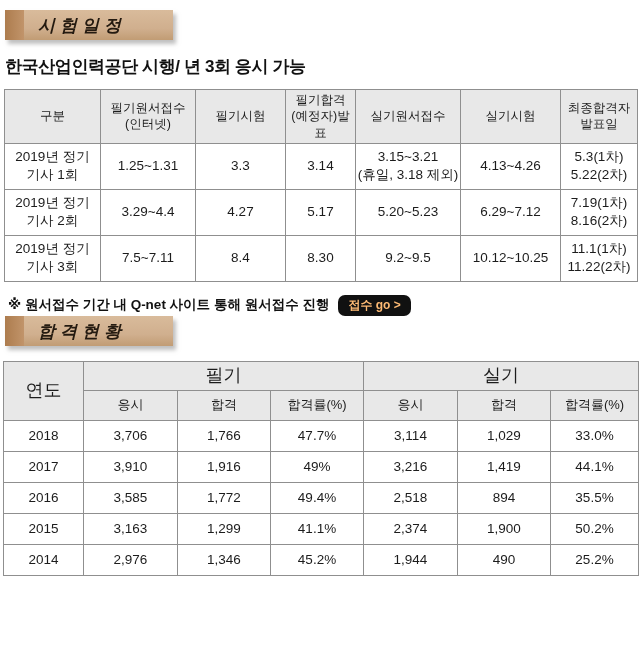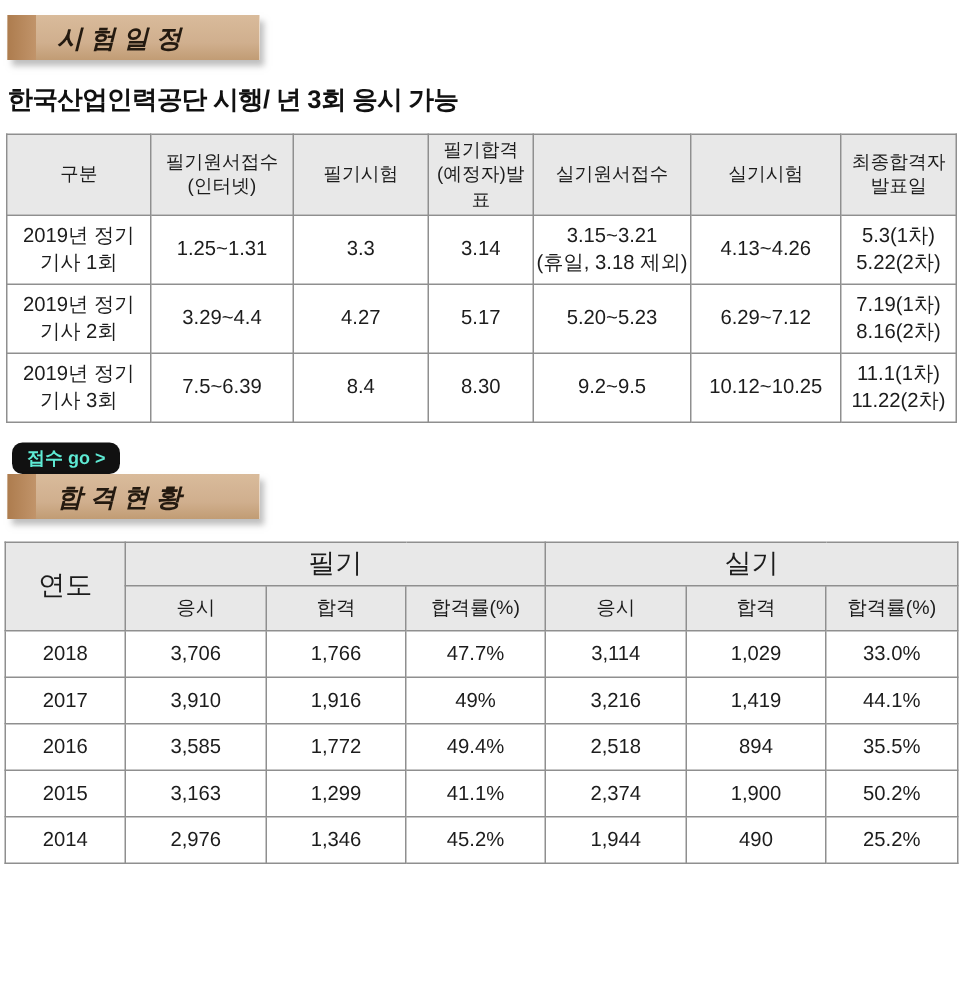--- a/index.html
+++ b/index.html
@@ -63,21 +63,21 @@
   #results-table  .group-row th { height: 23px; font-size: 18px; }
   #results-table  .sub-row th   { height: 25px; font-size: 13px; }
   #results-table  td { height: 26px; font-size: 13.5px; }
 
   .note-row {
     display: flex; align-items: center;
     margin: 13px 0 0 5px; gap: 9px;
   }
   .note-text { font-size: 13.5px; font-weight: 600; color: #111; }
   .apply-button {
-    background: #111111; color: #5eead4;
+    background: #111111; color: #fdba74;
     border: none; border-radius: 7px;
     font-size: 12px; font-weight: 600;
     padding: 3px 10px 4px 10px;
     font-family: inherit;
     cursor: pointer;
     line-height: 1.2;
   }
   .section-gap { }
 </style>
 </head>
@@ -135,32 +135,33 @@
         <td>4.27</td>
         <td>5.17</td>
         <td>5.20~5.23</td>
         <td>6.29~7.12</td>
         <td>7.19(1차)
 8.16(2차)</td>
       </tr>
       <tr>
         <td>2019년 정기
 기사 3회</td>
-        <td>7.5~6.39</td>
+        <td>7.5~7.11</td>
         <td>8.4</td>
         <td>8.30</td>
         <td>9.2~9.5</td>
         <td>10.12~10.25</td>
         <td>11.1(1차)
 11.22(2차)</td>
       </tr>
     </tbody>
   </table>
 
   <div class="note-row">
+    <span class="note-text">※ 원서접수 기간 내 Q-net 사이트 통해 원서접수 진행</span>
     <button class="apply-button">접수 go &gt;</button>
   </div>
 
   <div class="badge section-gap">
     <span class="badge-label">합격현황</span>
   </div>
 
 
   <table id="results-table">
     <colgroup>

